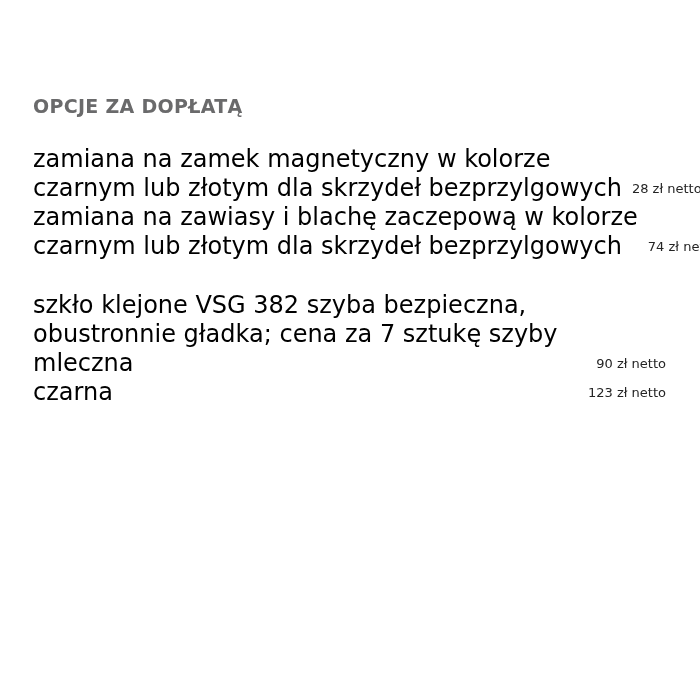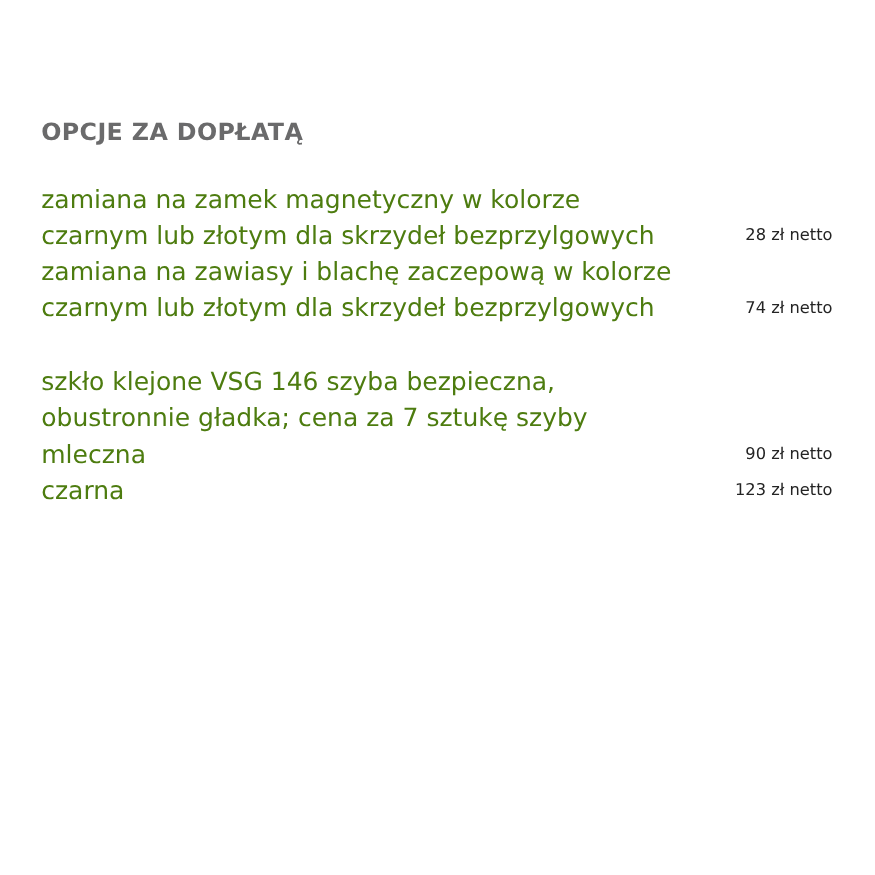--- a/index.html
+++ b/index.html
@@ -31,22 +31,22 @@
   }
   .section { margin: 0; }
   .section + .section { margin-top: 30px; }
   .item {
     display: flex;
     justify-content: space-between;
     align-items: flex-end;
     gap: 10px;
   }
   .item-label {
-    color: #4d7c0f;
-    font-size: 20px;
+    color: #000000;
+    font-size: 24px;
     line-height: 29px;
   }
   .item-label .line { white-space: nowrap; }
   .item-price {
     color: #242424;
     font-size: 13px;
     line-height: 29px;
     white-space: nowrap;
     text-align: right;
     flex: 0 0 auto;
@@ -78,21 +78,21 @@
     </div>
 
 
 
   </div>
 
   <div class="section">
 
     <div class="item">
       <div class="item-label">
-        <div class="line">szkło klejone VSG 146 szyba bezpieczna,</div>
+        <div class="line">szkło klejone VSG 382 szyba bezpieczna,</div>
         <div class="line">obustronnie gładka; cena za 7 sztukę szyby</div>
       </div>
     </div>
 
     <div class="item">
       <div class="item-label">
         <div class="line">mleczna</div>
       </div>
       <div class="item-price">90 zł netto</div>
     </div>

